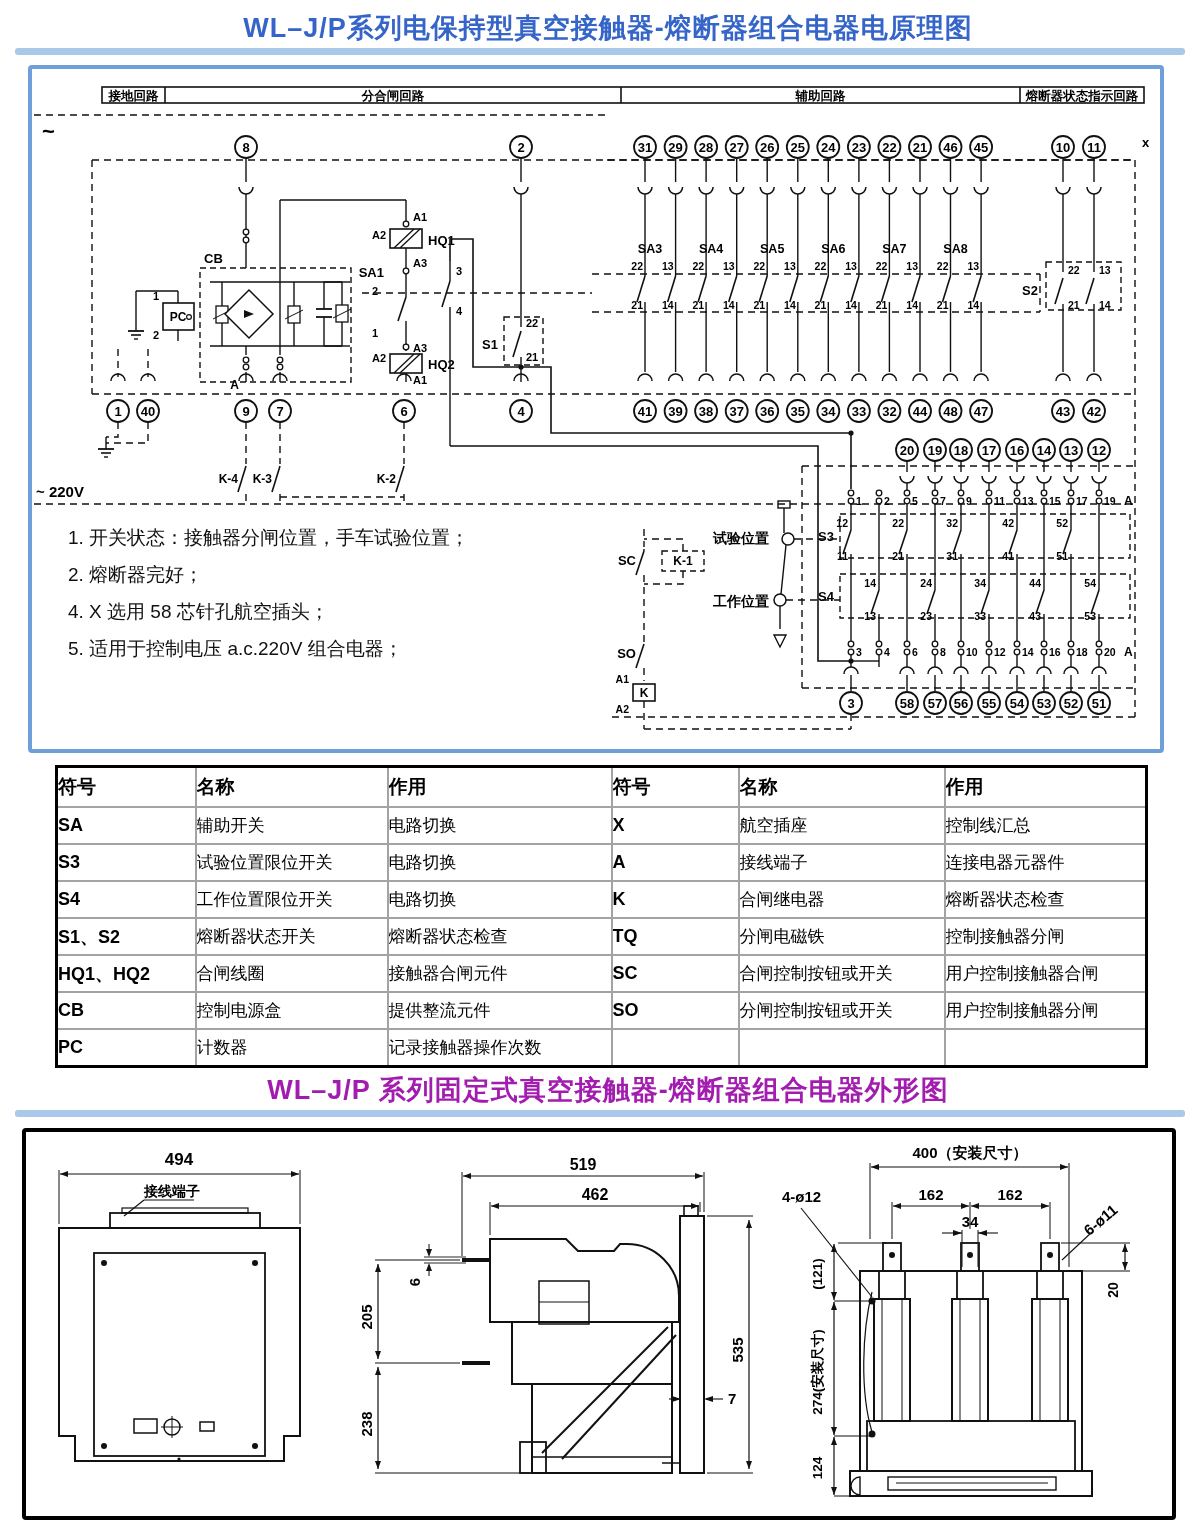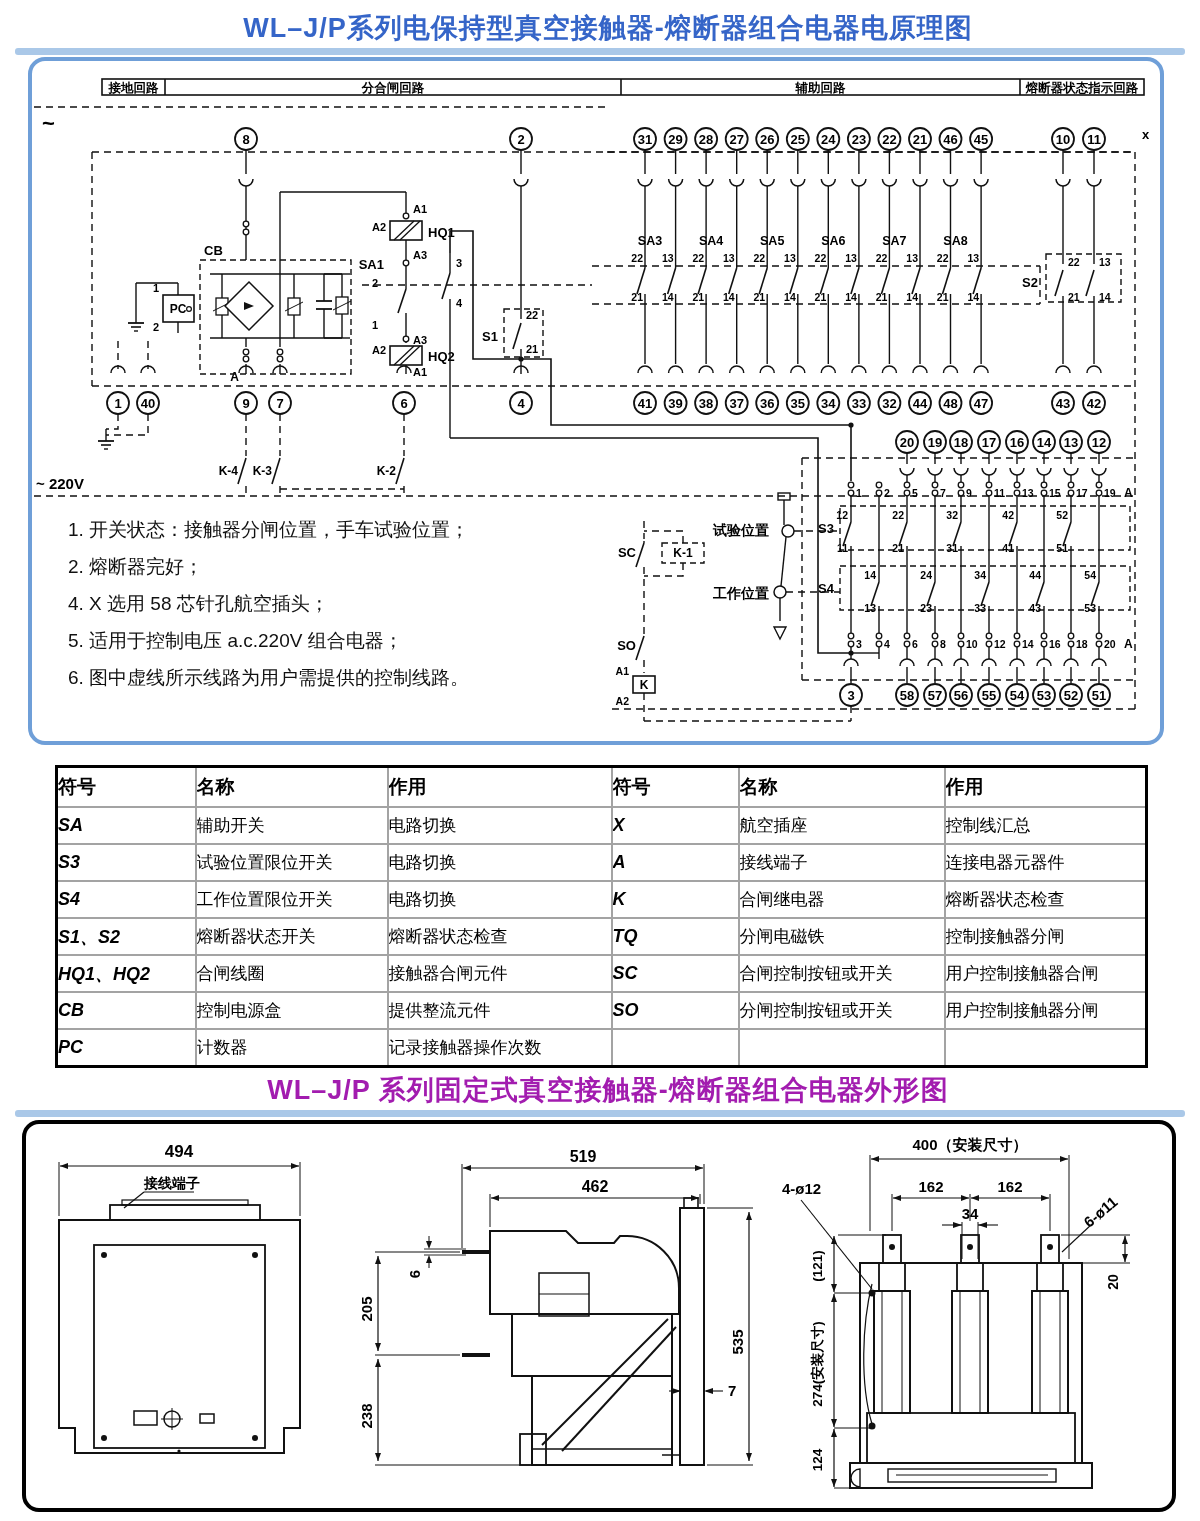--- a/index.html
+++ b/index.html
@@ -1,25 +1,25 @@
 <!DOCTYPE html>
 <html><head>
 <meta charset="utf-8">
 <style>
   html,body{margin:0;padding:0;background:#fff;}
   body{width:1200px;height:1521px;position:relative;font-family:"Liberation Sans","DejaVu Sans",sans-serif;color:#000;overflow:hidden;}
   .title{position:absolute;left:0;width:1200px;text-align:center;font-size:27px;font-weight:bold;letter-spacing:1px;margin-left:8px;}
   .accentbar{position:absolute;left:15px;width:1170px;height:7px;border-radius:3px;}
-  .bluebox{position:absolute;background:#fff;border-radius:17px;}
+  .bluebox{position:absolute;background:#fff;border-radius:4px;margin-top:8px;}
   #notes{position:absolute;left:36px;top:450px;width:580px;font-size:19px;line-height:37px;color:#111;font-weight:500;}
   #notes div{white-space:nowrap;}
   #legend{position:absolute;left:55px;top:765px;border-collapse:collapse;table-layout:fixed;}
   #legend td,#legend th{border:2px solid #a3a3a3;text-align:left;padding:0;font-size:17px;height:35px;overflow:hidden;white-space:nowrap;}
   #legend th{font-size:19px;font-weight:bold;height:38px;}
-  #legend td.sym{font-weight:bold;font-size:18px;font-style:italic;}
+  #legend td.sym{font-weight:bold;font-size:18px;}
   #legend{border:3px solid #000;}
   svg text{font-family:"Liberation Sans","DejaVu Sans",sans-serif;}
 </style>
 </head>
 <body>
 
 <div class="title" id="title1" style="top: 10px; color: rgb(53, 101, 200);">WL–J/P系列电保持型真空接触器-熔断器组合电器电原理图</div>
 <div class="accentbar" id="bar1" style="top: 48px; background: rgb(170, 200, 232);"></div>
 
 <div class="bluebox" id="box1" style="left:28px;top:57px;width:1128px;height:680px;border:4px solid #6f9fd8;">
@@ -743,21 +743,20 @@
       <rect x="601" y="615" width="22" height="17" fill="none" stroke="#111" stroke-width="1.6" stroke-dasharray="none"></rect>
       <text x="612" y="628" font-size="12" text-anchor="middle" font-weight="bold" fill="#000">K</text>
       <text x="597" y="644" font-size="10.5" text-anchor="end" font-weight="bold" fill="#000">A2</text>
       <line x1="612" y1="632" x2="612" y2="660" stroke="#111" stroke-width="1.4" stroke-dasharray="7 5"></line>
     </svg>
   <div id="notes">
       <div>1. 开关状态：接触器分闸位置，手车试验位置；</div>
       <div>2. 熔断器完好；</div>
       <div>4. X 选用 58 芯针孔航空插头；</div>
       <div>5. 适用于控制电压 a.c.220V 组合电器；</div>
-      <div>6. 图中虚线所示线路为用户需提供的控制线路。</div>
     </div>
 </div>
 
 <table id="legend">
   <colgroup>
     <col style="width:139px">
       <col style="width:192px">
       <col style="width:224px">
     <col style="width:127px">
       <col style="width:206px">

